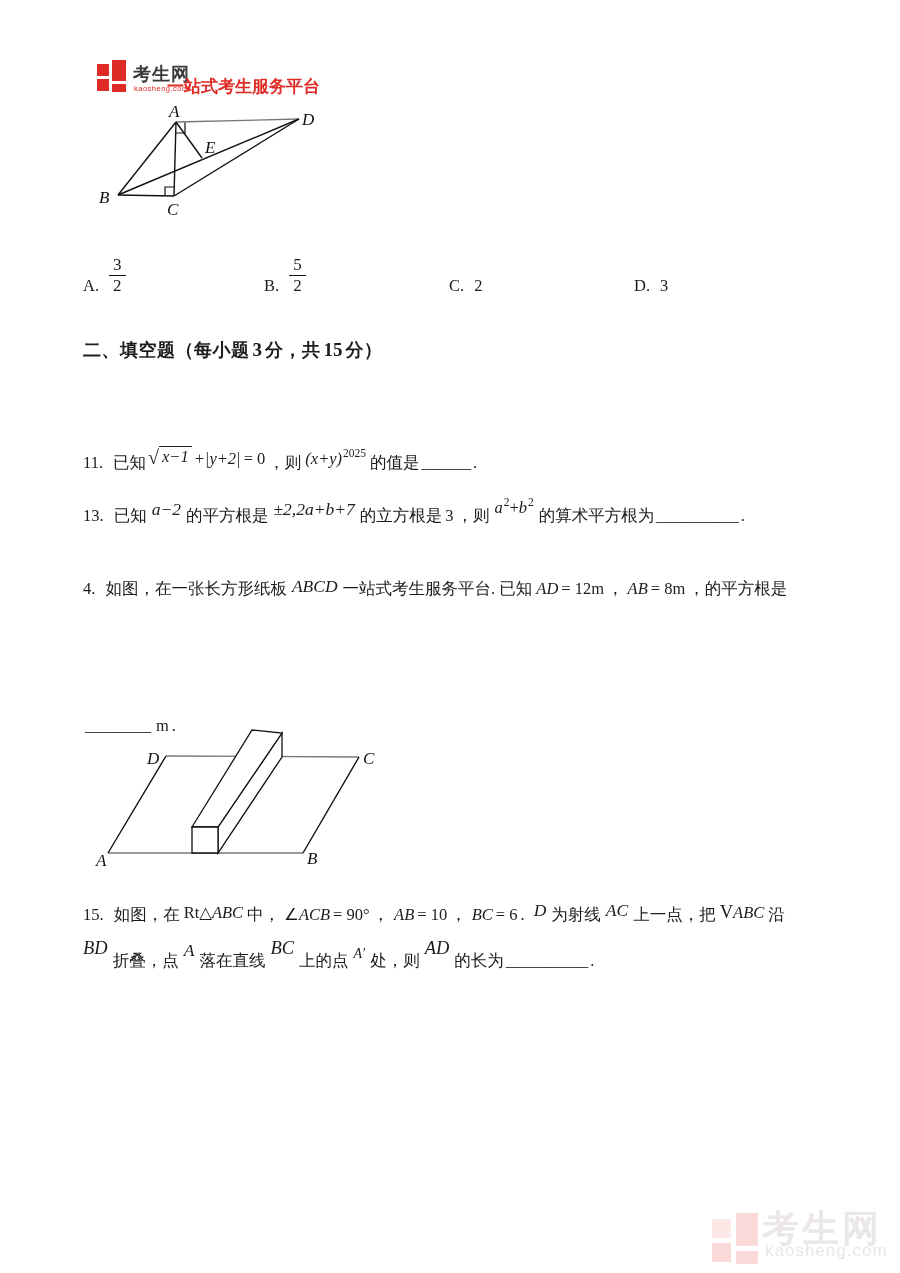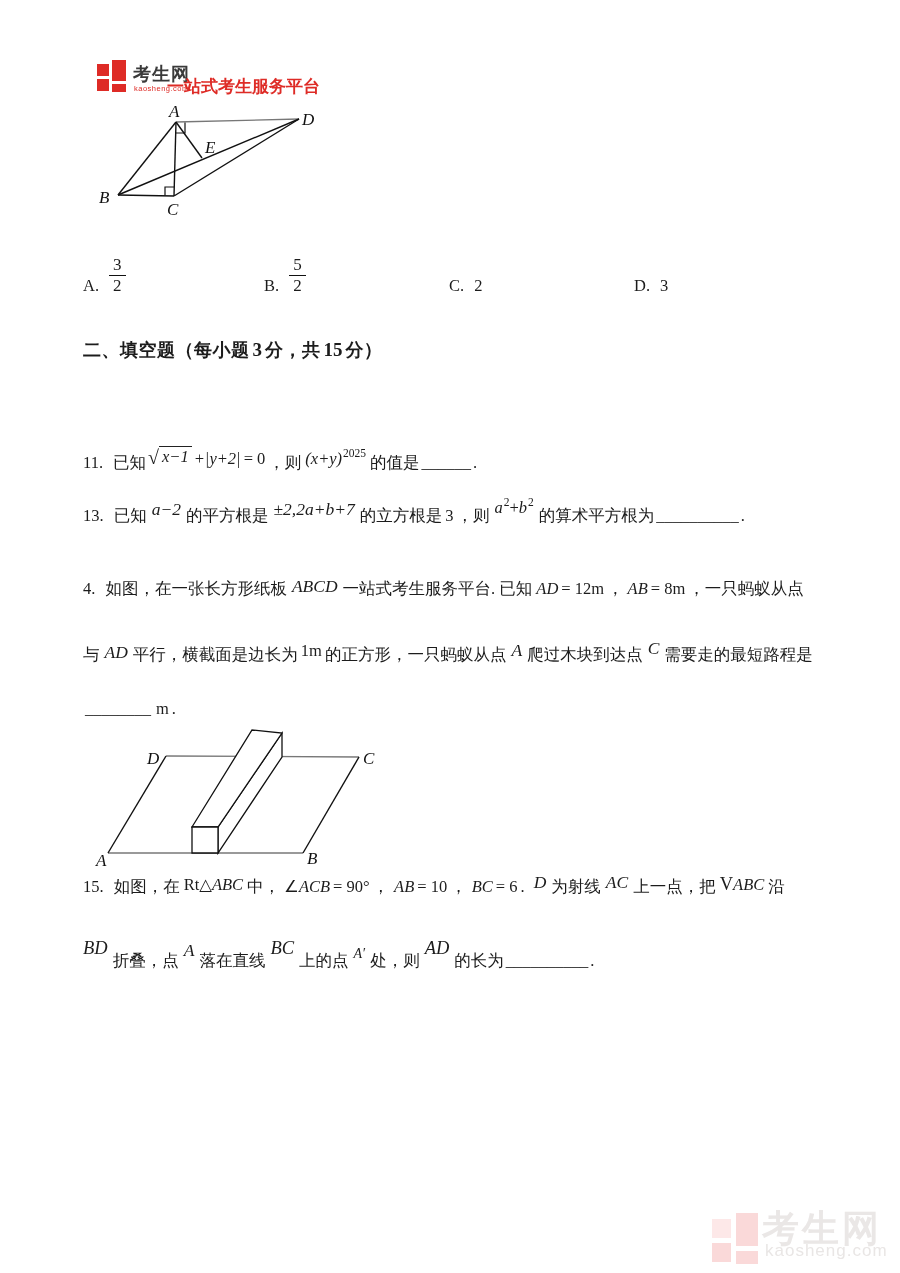--- a/index.html
+++ b/index.html
@@ -140,46 +140,43 @@
         <span class="rad">√</span>
         <span class="radicand">x−1</span>
       </span><span class="mi r4">+|y+2|</span><span class="up r4">= 0</span><span>，</span><span>则</span><span class="r4" style="margin:0 4px"><span class="mi">(x+y)</span><sup class="sup">2025</sup></span><span>的值是</span><span class="blank">______</span><span>.</span>
   </div>
 
   <div class="row" style="top:504px">
     <span class="num">13.</span><span>已知</span><span class="mx r6">a−2</span><span>的平方根是</span><span class="mx r6">±2,2a+b+7</span><span>的立方根是</span><span class="up">3</span><span>，</span><span>则</span><span class="r8" style="margin:0 5px"><span class="mi">a</span><sup class="sup">2</sup><span class="ms">+</span><span class="mi">b</span><sup class="sup">2</sup></span><span>的算术平方根为</span><span class="blank">__________</span><span>.</span>
   </div>
 
   <div class="row" style="top:578px">
-    <span class="num">4.</span><span>如图，在一张长方形纸板</span><span class="mx r2">ABCD</span><span>一站式考生服务平台. 已知</span><span class="mi" style="margin-left:4px">AD</span><span class="up">= 12m</span><span>，</span><span class="mi" style="margin-left:4px">AB</span><span class="up">= 8m</span><span>，一只蚂蚁从点</span>
+    <span class="num">4.</span><span>如图，在一张长方形纸板</span><span class="mx r2">ABCD</span><span>一站式考生服务平台. 已知</span><span class="mi" style="margin-left:4px">AD</span><span class="up">= 12m</span><span>，</span><span class="mi" style="margin-left:4px">AB</span><span class="up">= 8m</span><span>，的平方根是</span>
   </div>
 
-  <div class="row" style="top:644px">
-    <span>与</span><span class="mx r2">AD</span><span>平行，横截面是边长为</span><span class="up r4">1m</span><span>的正方形，一只蚂蚁从点</span><span class="mx r4">A</span><span>爬过木块到达点</span><span class="mx r6">C</span><span>需要走的最短路程是</span>
-  </div>
 
-  <div class="row" style="top:699px">
+  <div class="row" style="top:716px">
     <span class="blank">________</span><span class="up">m</span><span>.</span>
   </div>
 
   <svg class="fig2" width="290" height="152" viewBox="0 0 290 152">
     <line x1="13" y1="131" x2="208" y2="131" stroke="#777" stroke-width="1.3"></line>
     <line x1="71" y1="34" x2="264" y2="35" stroke="#777" stroke-width="1.3"></line>
     <line x1="13" y1="131" x2="71" y2="34" stroke="#111" stroke-width="1.4"></line>
     <line x1="208" y1="131" x2="264" y2="35" stroke="#111" stroke-width="1.4"></line>
     <polygon points="123,105 187,11 187,35 123,131" fill="#fff" stroke="#111" stroke-width="1.3"></polygon>
     <polygon points="97,105 123,105 187,11 157,8" fill="#fff" stroke="#111" stroke-width="1.3"></polygon>
     <polygon points="97,105 123,105 123,131 97,131" fill="#fff" stroke="#111" stroke-width="1.3"></polygon>
     <text class="flabel" x="1" y="144">A</text>
     <text class="flabel" x="212" y="142">B</text>
     <text class="flabel" x="268" y="42">C</text>
     <text class="flabel" x="52" y="42">D</text>
   </svg>
 
-  <div class="row" style="top:876px">
+  <div class="row" style="top:904px">
     <span class="num">15.</span><span>如图，在</span><span class="r2" style="margin:0 4px"><span class="ms">Rt△</span><span class="mi">ABC</span></span><span>中，</span><span class="ms" style="margin-left:4px">∠</span><span class="mi">ACB</span><span class="up">= 90°</span><span>，</span><span class="mi" style="margin-left:5px">AB</span><span class="up">= 10</span><span>，</span><span class="mi" style="margin-left:5px">BC</span><span class="up">= 6</span><span>. </span><span class="mx r4">D</span><span>为射线</span><span class="mx r4">AC</span><span>上一点，把</span><span class="r2" style="margin:0 4px"><span class="ms fs18">V</span><span class="mi">ABC</span></span><span>沿</span>
   </div>
 
   <div class="row" style="top:950px">
     <span class="mx r12 fs18" style="margin-left:0">BD</span><span>折叠，点</span><span class="mx r10">A</span><span>落在直线</span><span class="mx r12 fs18">BC</span><span>上的点</span><span class="mx r8 small">A′</span><span>处，则</span><span class="mx r12 fs18">AD</span><span>的长为</span><span class="blank">__________</span><span>.</span>
   </div>
 
 
   <div class="wmark">
     <i class="w1"></i>

